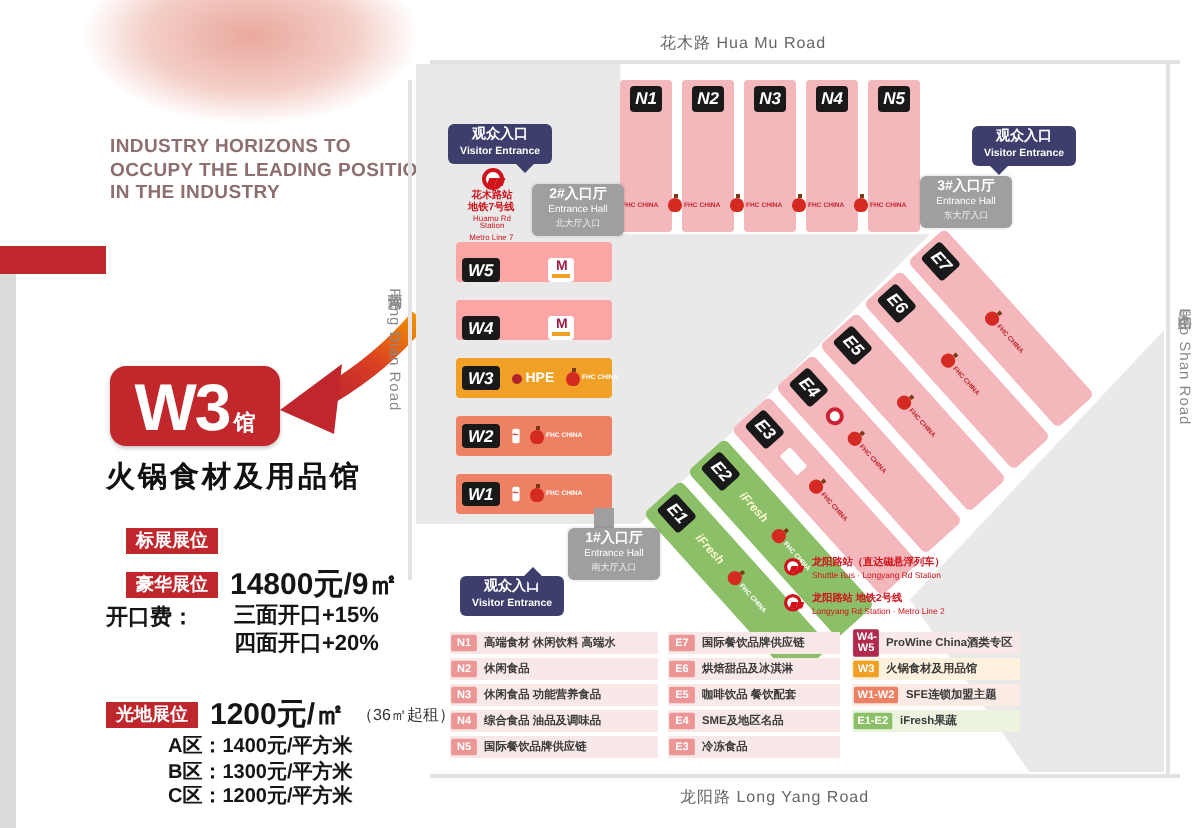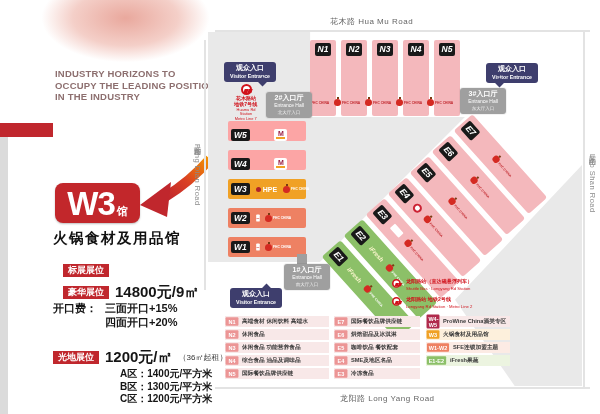--- a/index.html
+++ b/index.html
@@ -20,25 +20,25 @@
              border-radius:8px; color:#fff; display:flex; align-items:flex-end; justify-content:center;
              box-shadow:0 1px 2px rgba(0,0,0,.25); }
   .w3-code { font-size:33px; font-weight:bold; line-height:38px; letter-spacing:-1px; }
   .w3-suffix { font-size:11px; font-weight:bold; margin:0 0 4px 2px; }
   .arrow-svg { position:absolute; left:136px; top:155px; }
   .hall-name { position:absolute; left:53px; top:229px; font-size:14.5px; font-weight:bold;
                color:#111; letter-spacing:1.5px; }
   .price-row { position:absolute; left:53px; display:flex; align-items:center; gap:6px;margin-left:10px; }
   .badge-red { background:#c0272d; color:#fff; font-size:9px; font-weight:bold; padding:2px 5px; line-height:1; }
   .price-val { font-size:15px; font-weight:bold; color:#151515; }
-  .open-fee { position:absolute; left:53px; top:301px; font-size:11px; font-weight:bold; color:#151515; display:flex; gap:8px; }
+  .open-fee { position:absolute; left:53px; top:301px; font-size:11px; font-weight:bold; color:#151515; display:flex; gap:20px; }
   .open-items div { line-height:14px; }
   .raw-row { position:absolute; left:53px; top:348px; display:flex; align-items:center; gap:6px; }
   .raw-note { font-size:8px; font-weight:normal; color:#333; }
-  .zones { position:absolute; left:84px; top:368px; font-size:10px; font-weight:bold; color:#151515;margin-left:36px; }
+  .zones { position:absolute; left:84px; top:368px; font-size:10px; font-weight:bold; color:#151515; }
   .zones div { line-height:12.5px; }
 
   
   .plaza { position:absolute; left:208px; top:32px; width:279px; height:230px; background:#e9e9e9;
            clip-path:polygon(0% 0%,36.6% 0%,36.6% 37%,92.1% 37%,40.1% 100%,0% 100%); }
   .tri-right { position:absolute; left:455px; top:165px; width:127px; height:221px; background:#e9e9e9;
            clip-path:polygon(100% 0%,100% 100%,47% 100%,0% 61%); }
   .road-line { position:absolute; background:#e3e3e3; }
   .road-label { position:absolute; color:#666; font-size:8px; letter-spacing:.5px; }
   .road-vert { writing-mode:vertical-rl; color:#8a8a8a; font-size:7.5px; }

